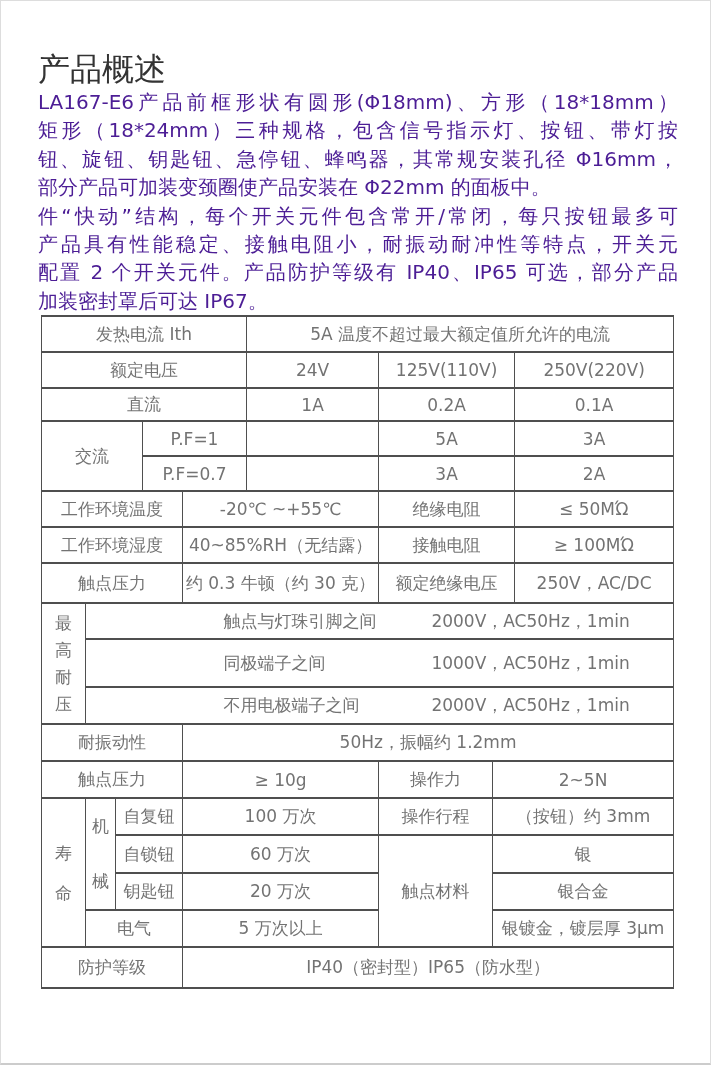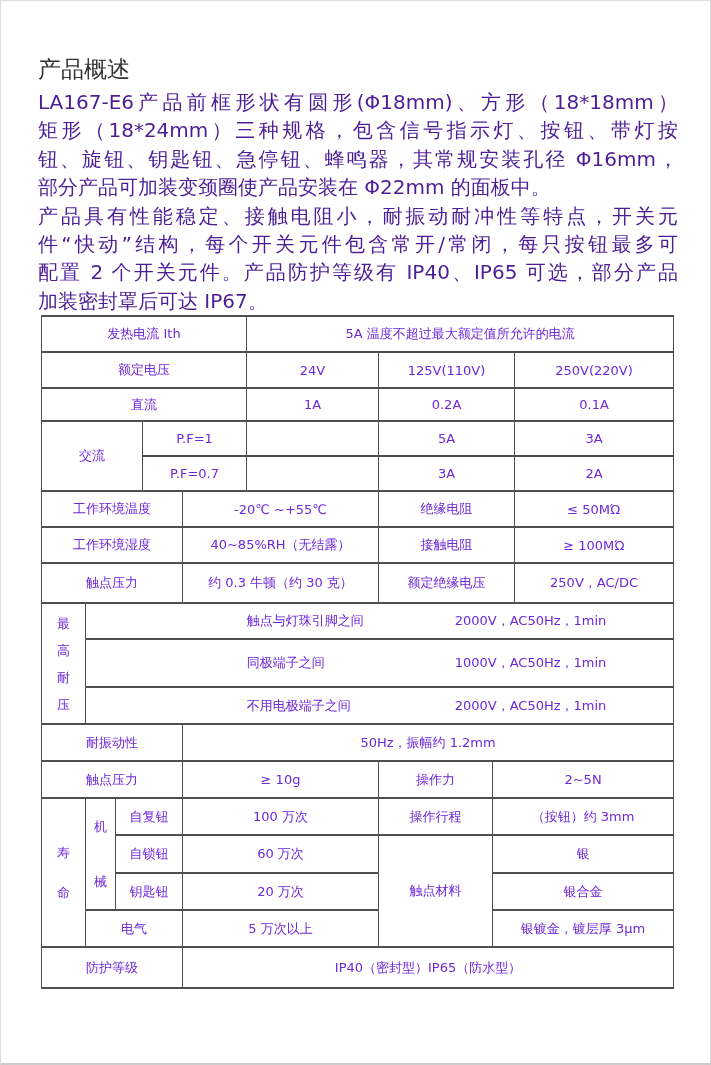--- a/index.html
+++ b/index.html
@@ -9,21 +9,21 @@
     box-sizing:border-box;
     background:#fff;
     border:1px solid #ddd;
     border-bottom:2px solid #ccc;
     overflow:hidden;
     font-family:"DejaVu Sans","Liberation Sans",sans-serif;
     color:#3c3c3c;
   }
   .section-heading{
     margin:0 0 0 37px;
-    font-size:23px;
+    font-size:32px;
     line-height:30px;
     font-weight:500;
     color:#333;
   }
   .h-overview{padding-top:53px;}
   .h-specs{margin-top:13px;margin-bottom:6px;}
   .para{
     margin:4px 0 0 37px;
     width:640px;
     font-size:20px;
@@ -43,22 +43,22 @@
     width:632px;
     margin-left:40px;
   }
   table.spec td{
     border:1px solid #4f4f4f;
     border-top-width:2px;
     border-bottom-width:2px;
     padding:0;
     text-align:center;
     vertical-align:middle;
-    font-size:13px;
-    color:#6d28d9;
+    font-size:17px;
+    color:#737373;
     overflow:hidden;
   }
   td.el{border-left:0;}
   td.er{border-right:0;}
   
   .vstack{
     display:inline-block;
     width:19px;
     word-break:break-all;
     text-align:center;
@@ -78,22 +78,22 @@
 
   <h2 class="section-heading h-overview">产品概述</h2>
 
   <div class="para">
     <div class="pline jl">LA167-E6产品前框形状有圆形(Φ18mm)、方形（18*18mm）</div>
     <div class="pline jl">矩形（18*24mm）三种规格，包含信号指示灯、按钮、带灯按</div>
     <div class="pline jl">钮、旋钮、钥匙钮、急停钮、蜂鸣器，其常规安装孔径 Φ16mm，</div>
     <div class="pline ll">部分产品可加装变颈圈使产品安装在 Φ22mm 的面板中。</div>
   </div>
   <div class="para" style="margin-top:0;">
+    <div class="pline jl">件“快动”结构，每个开关元件包含常开/常闭，每只按钮最多可</div>
     <div class="pline jl">产品具有性能稳定、接触电阻小，耐振动耐冲性等特点，开关元</div>
-    <div class="pline jl">件“快动”结构，每个开关元件包含常开/常闭，每只按钮最多可</div>
     <div class="pline jl">配置 2 个开关元件。产品防护等级有 IP40、IP65 可选，部分产品</div>
     <div class="pline ll">加装密封罩后可达 IP67。</div>
   </div>
 
 
   <table class="spec">
     <colgroup>
       <col style="width:44px">
         <col style="width:30px">
         <col style="width:27px">

